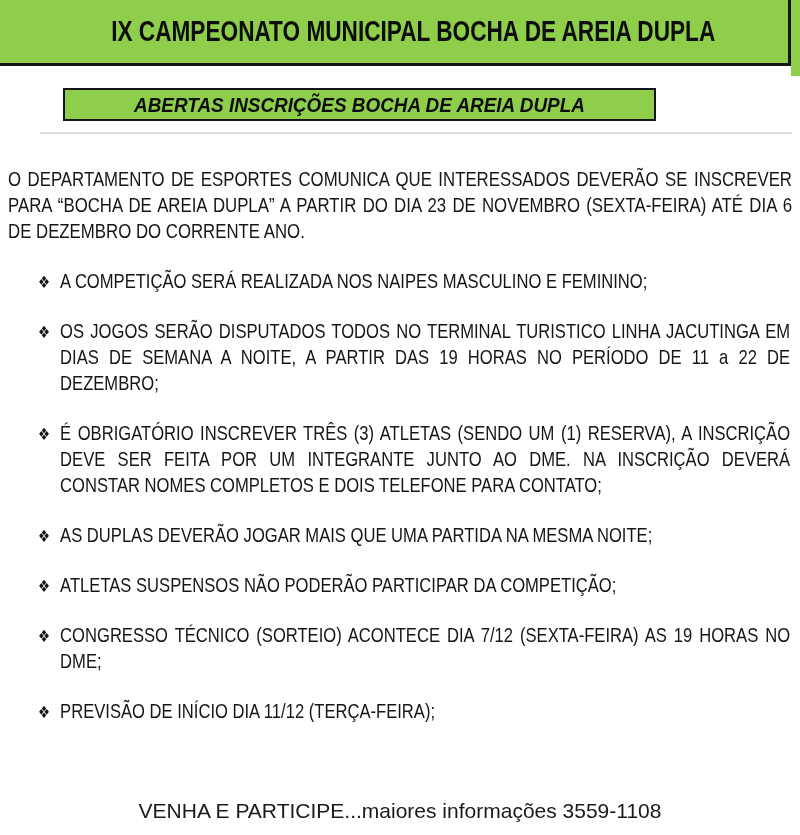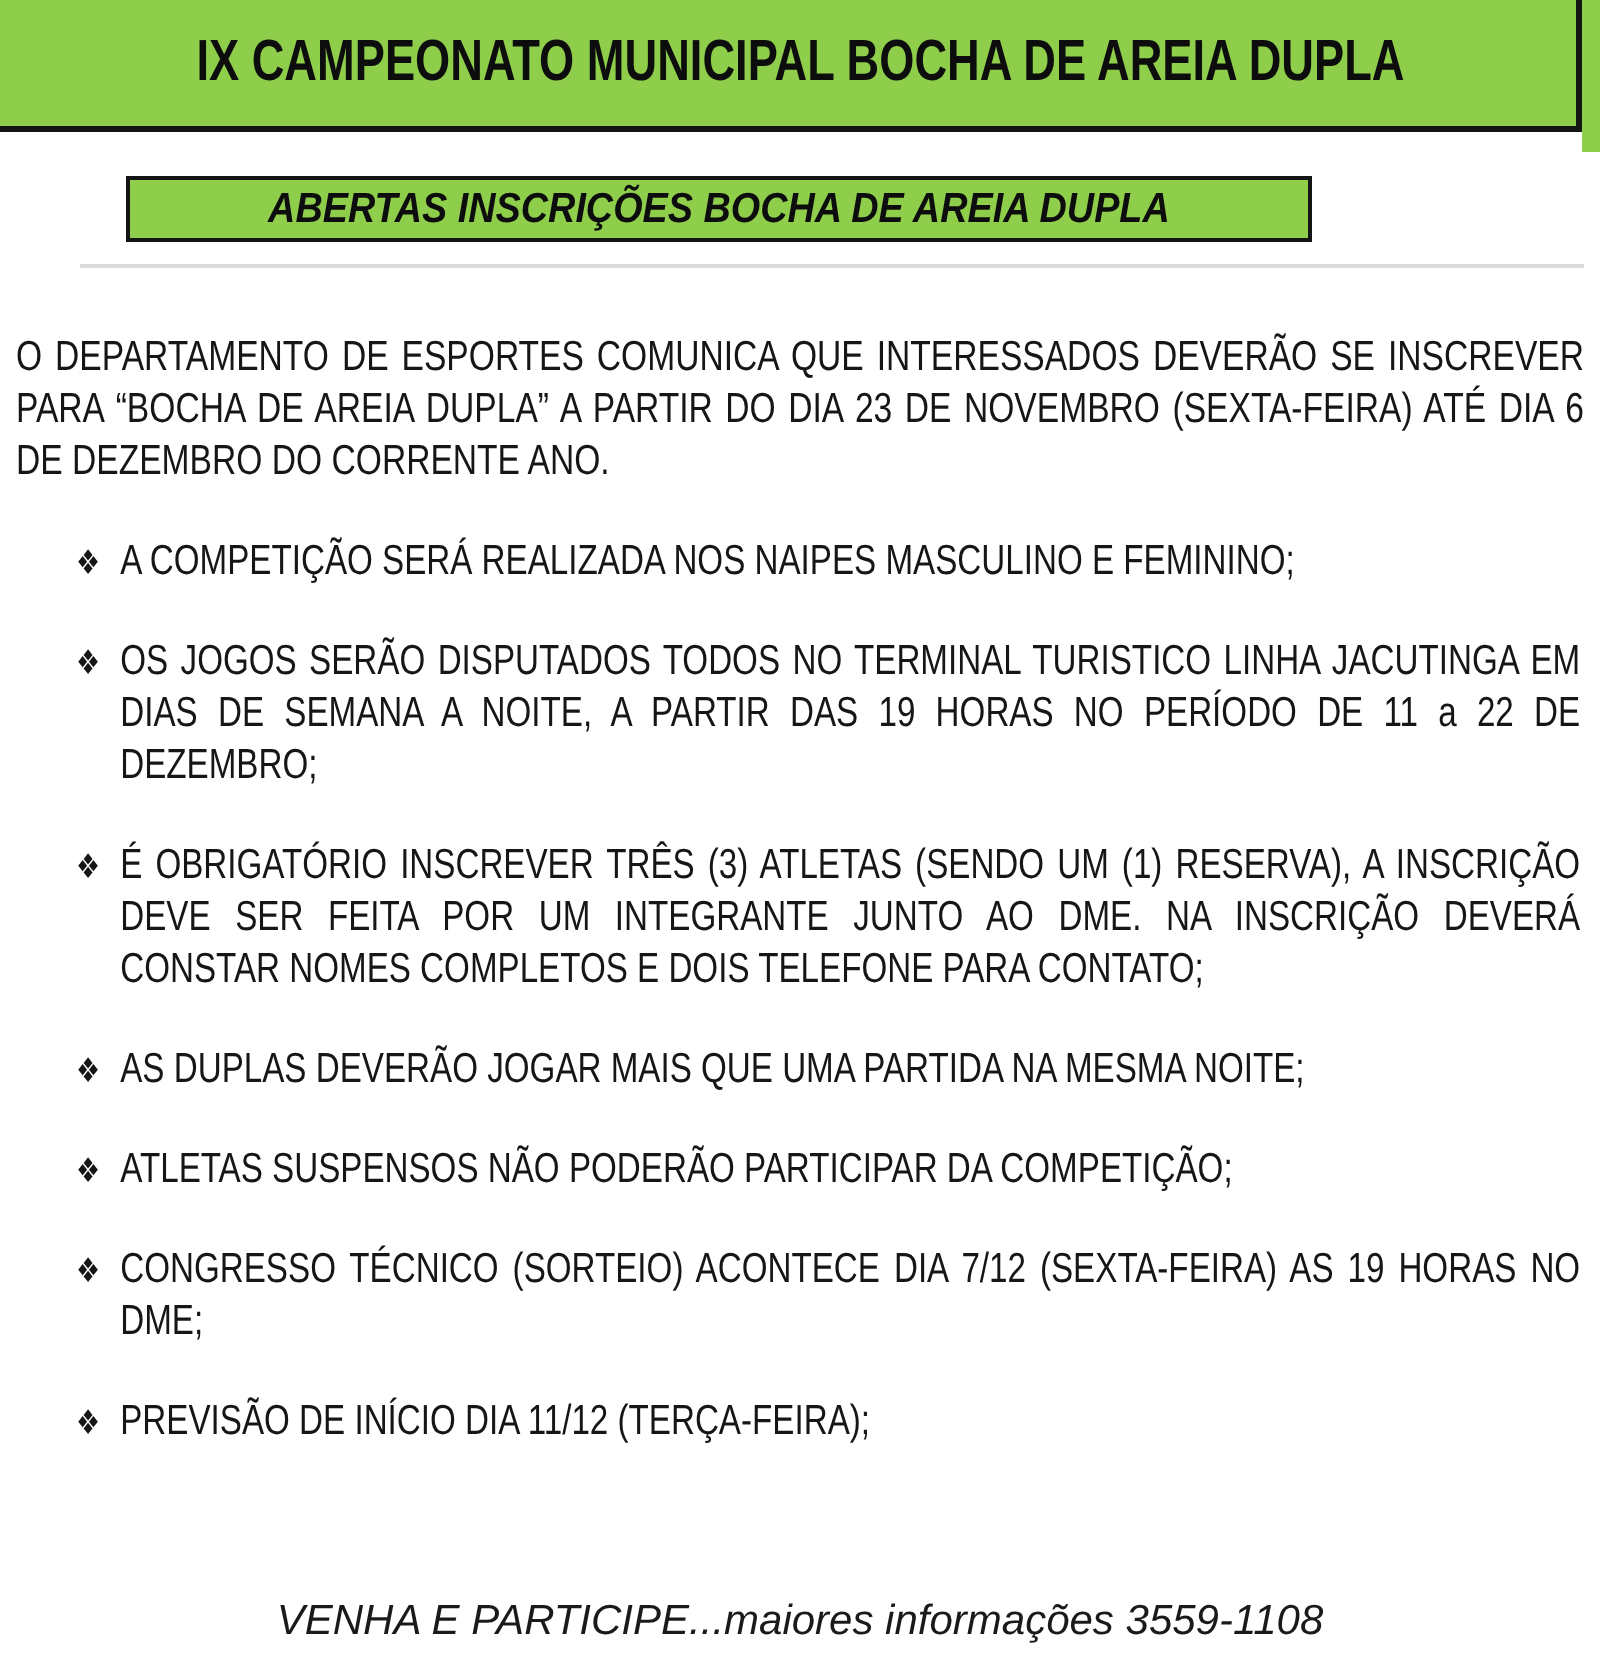--- a/index.html
+++ b/index.html
@@ -7,21 +7,21 @@
   body {
     position: relative;
     font-family: "Liberation Sans", "DejaVu Sans", sans-serif;
     color: #161616;
   }
 
   
   .top-banner {
     position: absolute; left: 0; top: 0; width: 800px; height: 66px;
     background: #8fce4b;
-    display: flex; align-items: center; justify-content: center;
+    display: flex; align-items: center; justify-content: flex-end;
   }
   .top-banner-border {
     position: absolute; left: 0; bottom: 0; width: 791px; height: 3px; background: #141414;
   }
   .top-banner-vline {
     position: absolute; left: 788px; top: 0; width: 3px; height: 66px; background: #141414;
   }
   .top-banner-sliver {
     position: absolute; left: 791px; top: 0; width: 9px; height: 76px; background: #8fce4b;
   }
@@ -67,21 +67,21 @@
   }
   .bullet-glyph {
     position: absolute; left: 0; top: 1px;
     font-family: "DejaVu Sans", sans-serif;
     font-size: 17px; line-height: 26px; color: #161616;
   }
 
   
   .footer {
     position: absolute; left: 0; top: 799px; width: 800px;
-    text-align: center; font-size: 21px; color: #1a1a1a; font-style: italic;
+    text-align: center; font-size: 21px; color: #1a1a1a;
   }
 </style>
 </head>
 <body>
 
 <div class="top-banner">
   <span class="top-banner-title">IX CAMPEONATO MUNICIPAL BOCHA DE AREIA DUPLA</span>
   <div class="top-banner-border"></div>
   <div class="top-banner-vline"></div>
 </div>

